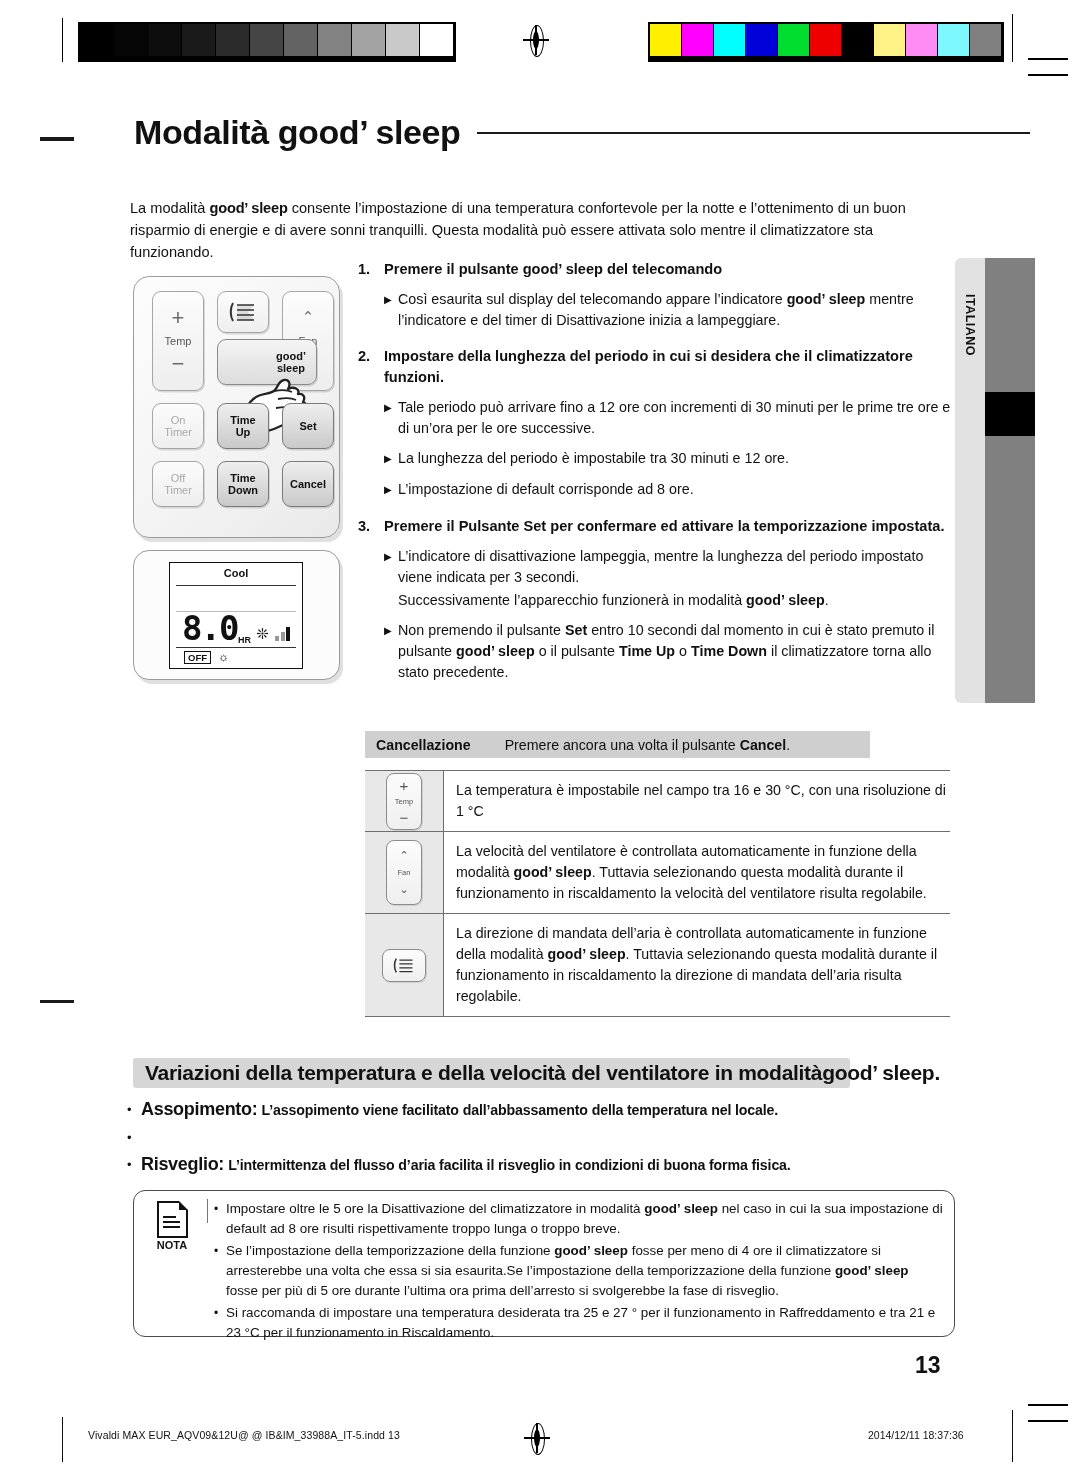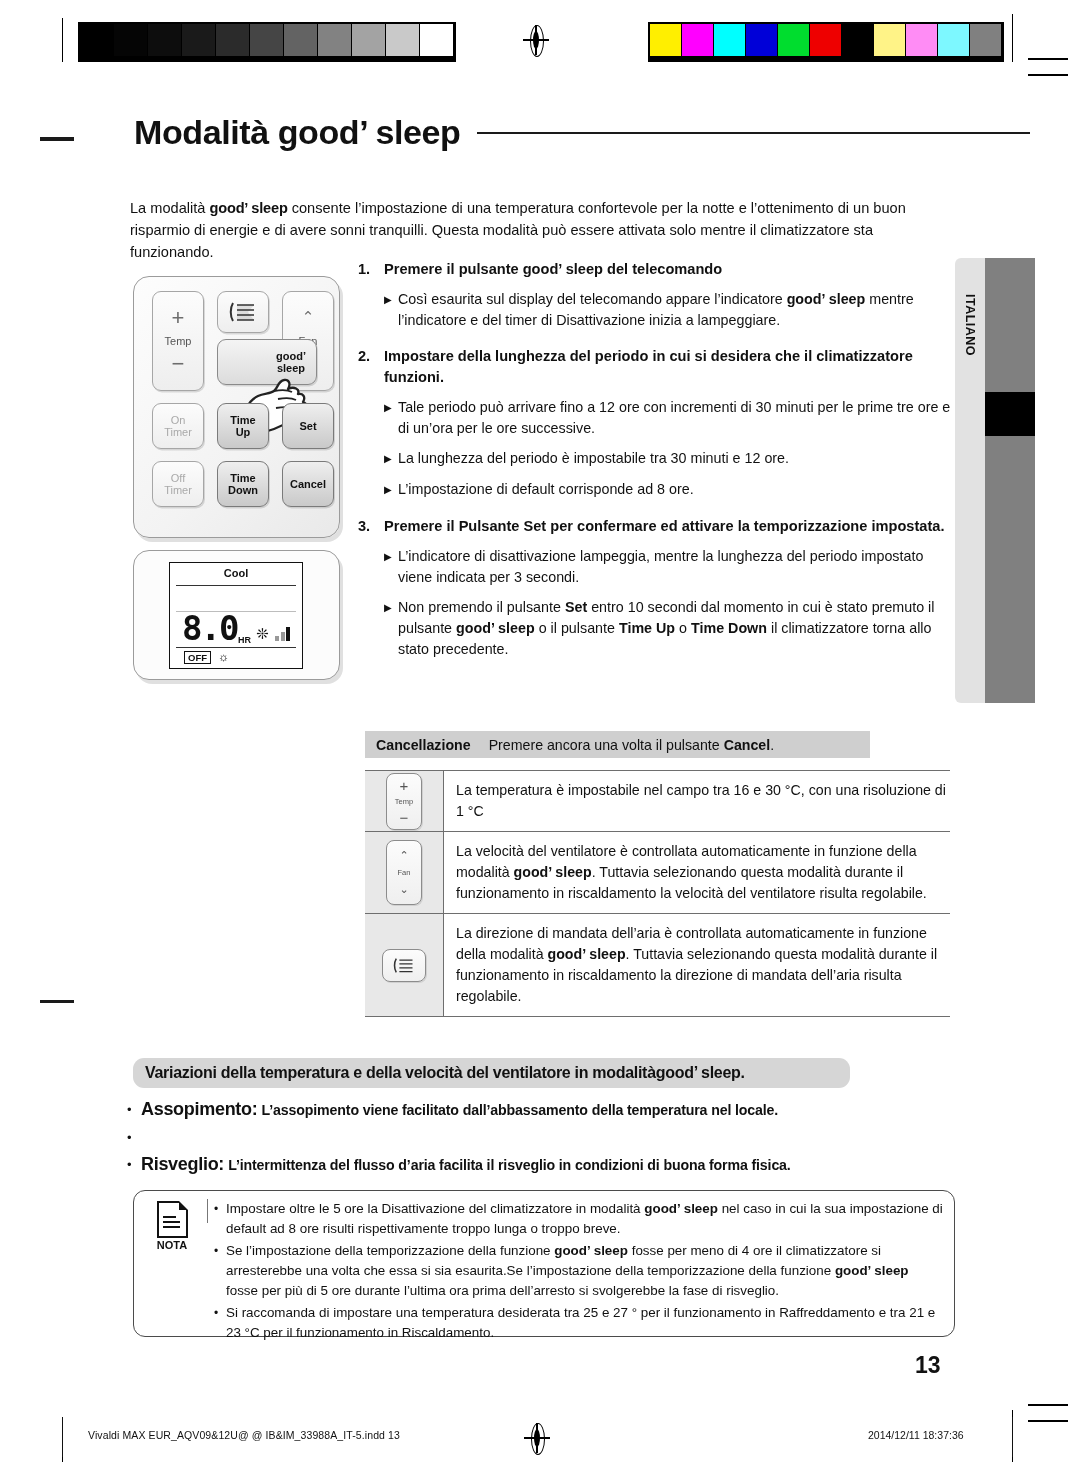--- a/index.html
+++ b/index.html
@@ -80,36 +80,36 @@
        border-top-left-radius:6px;border-bottom-left-radius:6px;}
   .tab span{position:absolute;left:-52px;top:60px;width:134px;text-align:center;
             transform:rotate(90deg);font-size:12.5px;font-weight:bold;letter-spacing:.5px;}
   .tabbar{position:absolute;left:985px;top:258px;width:50px;height:445px;background:#808080;}
   .tabmark{position:absolute;left:985px;top:392px;width:50px;height:44px;background:#000;}
 
   
   .cancel-band{position:absolute;left:365px;top:731px;width:505px;height:27px;background:#cfcfcf;
                display:flex;align-items:center;font-size:14.2px;}
   .cancel-band .lbl{font-weight:bold;margin-left:11px;}
-  .cancel-band .txt{margin-left:18px;}
+  .cancel-band .txt{margin-left:34px;}
   .tbl{position:absolute;left:365px;top:770px;width:585px;border-top:1.6px solid #6e6e6e;}
   .trow{display:flex;border-bottom:1.4px solid #6e6e6e;}
   .tcell-ic{width:78px;flex:none;background:#e8e8e8;border-right:1.4px solid #6e6e6e;
             display:flex;align-items:center;justify-content:center;}
   .minibtn{width:34px;border:1.1px solid #8c8c8c;border-radius:8px;background:linear-gradient(180deg,#fcfcfc,#efefef);
            display:flex;flex-direction:column;align-items:center;justify-content:center;
            font-size:7.5px;color:#555;padding:5px 0;box-shadow:1px 1px 0 rgba(0,0,0,.1);}
   .minibtn .pm{font-size:15px;line-height:13px;color:#555;}
   .minibtn .chev{font-size:11px;line-height:11px;color:#555;}
   .tcell-tx{flex:1;padding:9px 4px 9px 12px;font-size:14.2px;line-height:21px;}
 
   
   .var-band{position:absolute;left:133px;top:1058px;width:705px;height:30px;background:#d6d6d6;
-            border-radius:11px;display:flex;align-items:center;padding-left:12px;
-            font-size:16px;font-weight:bold;letter-spacing:-.3px;white-space:nowrap;}
+            border-radius:3px;display:flex;align-items:center;padding-left:12px;
+            font-size:21px;font-weight:bold;letter-spacing:-.3px;white-space:nowrap;}
   .varlist{position:absolute;left:127px;top:1096px;width:860px;}
   .varitem{display:flex;font-size:14.9px;line-height:27px;}
   .varitem .dot{width:14px;flex:none;font-size:13px;}
   .varitem .k{font-weight:bold;font-size:18px;letter-spacing:-.3px;}
   .varitem .v{font-weight:bold;font-size:14.2px;letter-spacing:-.15px;}
 
   
   .nota{position:absolute;left:133px;top:1190px;width:820px;height:145px;
         border:1.6px solid #4b4b4b;border-radius:12px;}
   .nota-ic{position:absolute;left:12px;top:10px;width:52px;text-align:center;}
@@ -289,20 +289,21 @@
     </div>
 
     <div class="step">
       <span class="num">3.</span>
       <span>Premere il Pulsante Set per confermare ed attivare  la temporizzazione impostata.</span>
     </div>
     <div class="bul ind">
       <span class="tri">▶</span>
       <span>L’indicatore di disattivazione lampeggia, mentre la lunghezza del periodo impostato viene indicata per 3 secondi.</span>
     </div>
+    <div class="plain"><span>Successivamente l’apparecchio funzionerà in modalità </span><b>good’ sleep</b><span>.</span></div>
     <div class="bul ind">
       <span class="tri">▶</span>
       <span><span>Non premendo il pulsante </span><b>Set</b><span> entro 10 secondi dal momento in cui è stato premuto il pulsante </span><b>good’ sleep</b><span> o il pulsante </span><b>Time Up</b><span> o </span><b>Time Down</b><span> il climatizzatore torna allo stato precedente.</span></span>
     </div>
   </div>
 
   <div class="tabbar"></div>
   <div class="tabmark"></div>
   <div class="tab">
     <span>ITALIANO</span>

